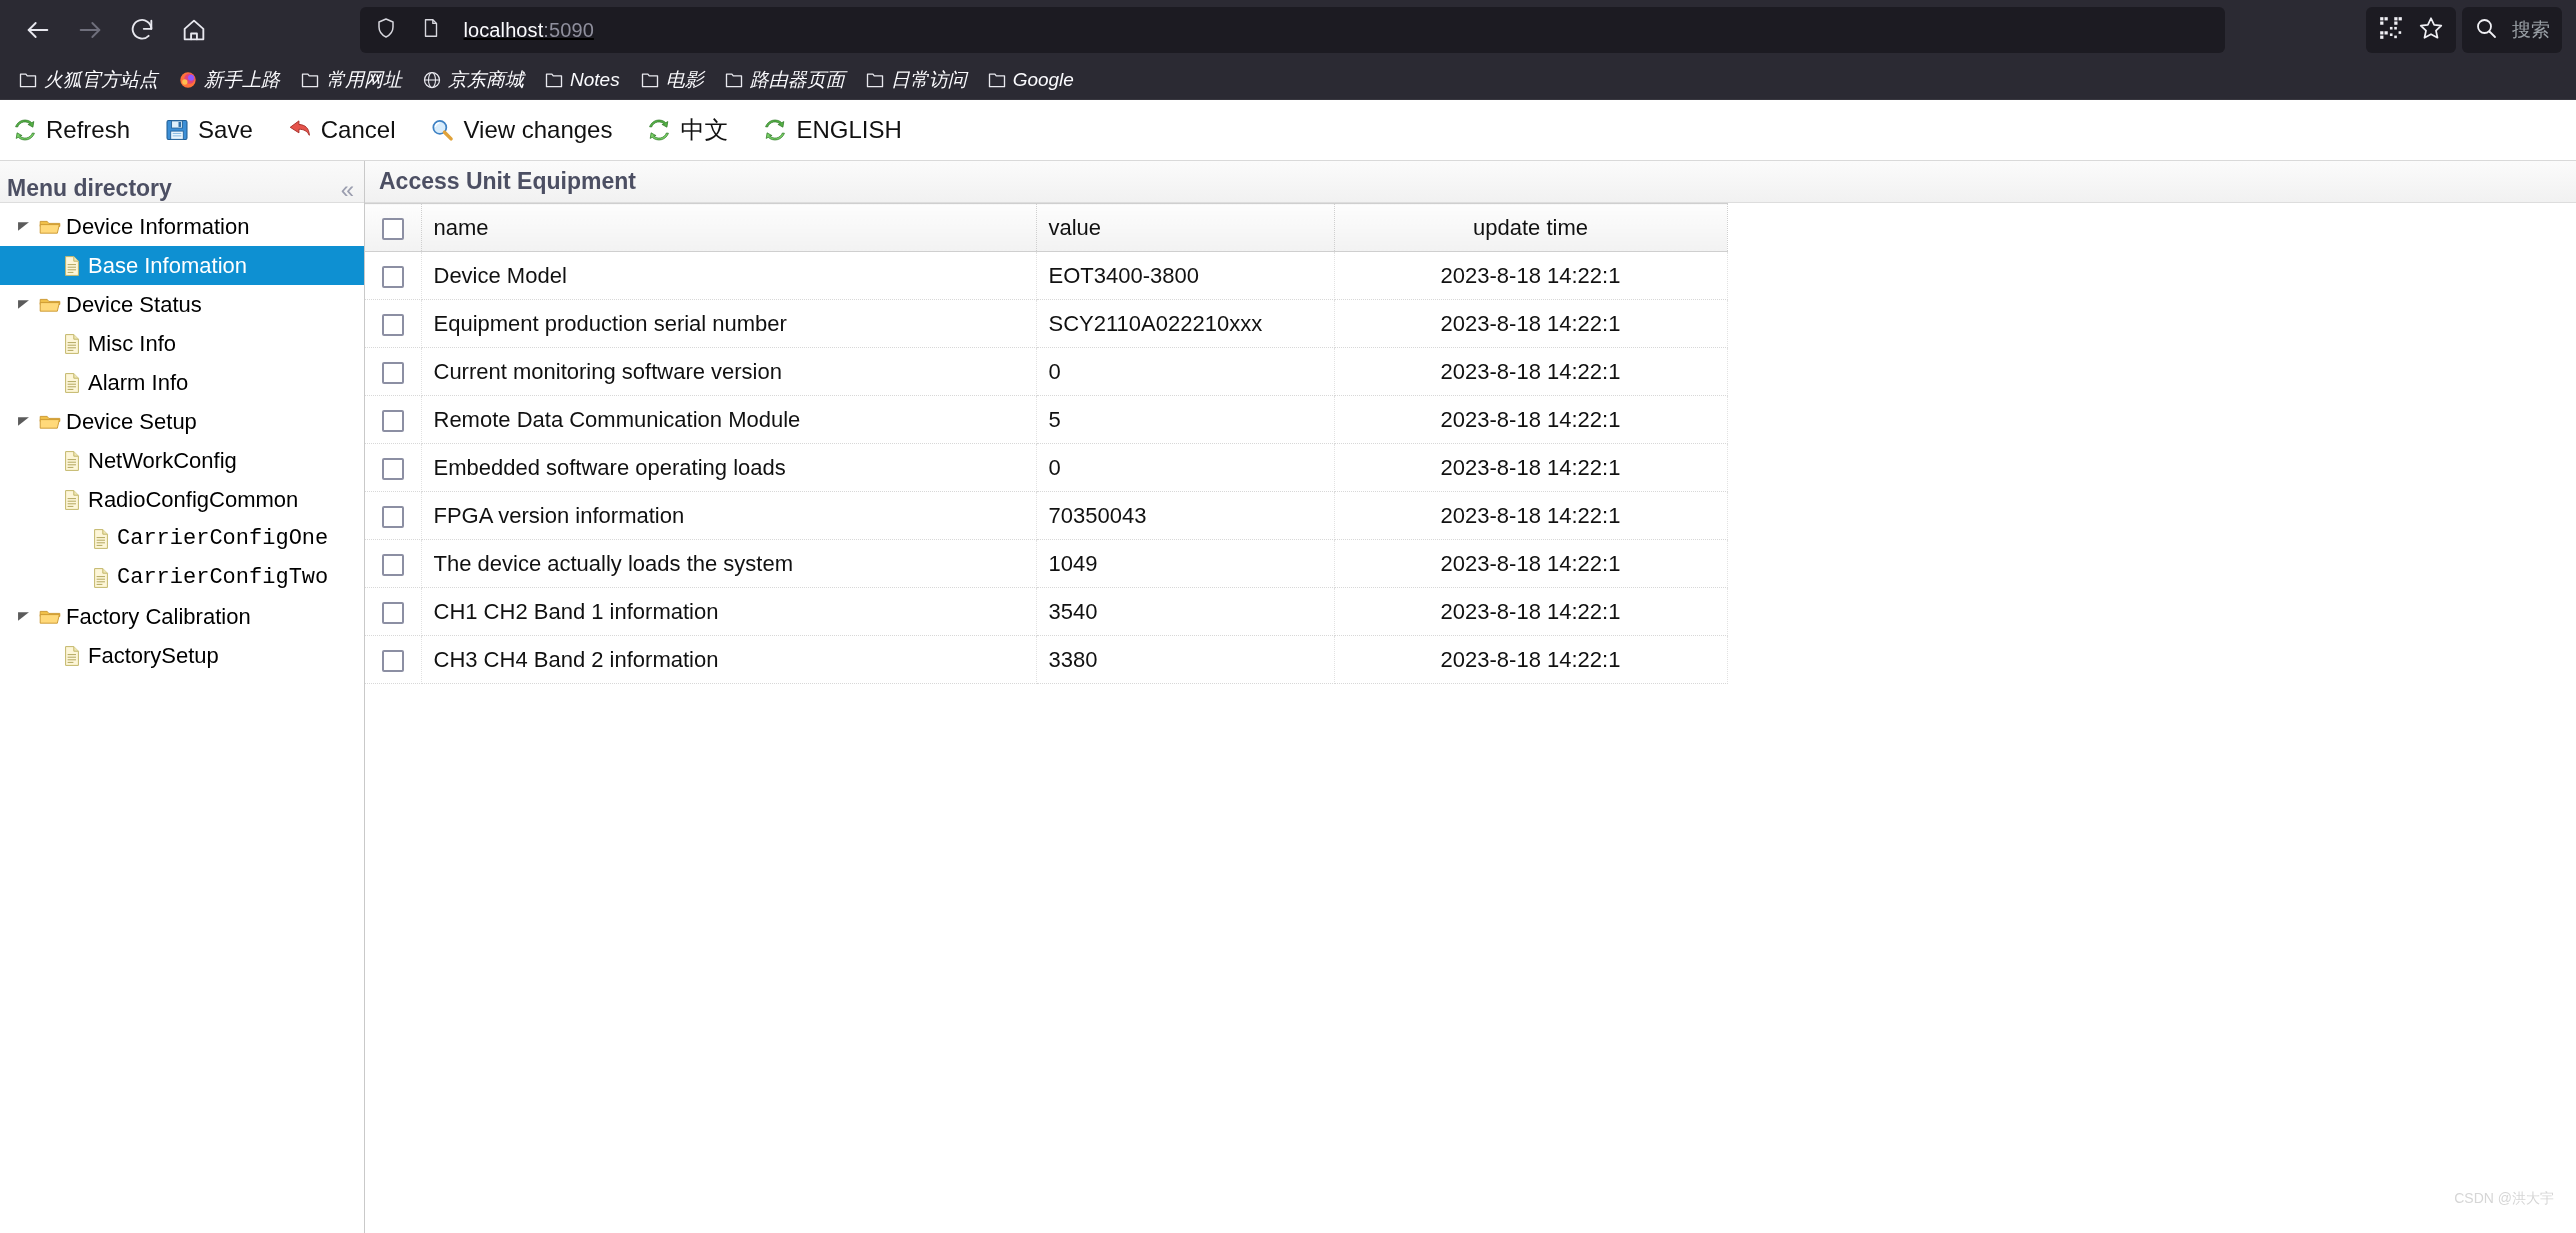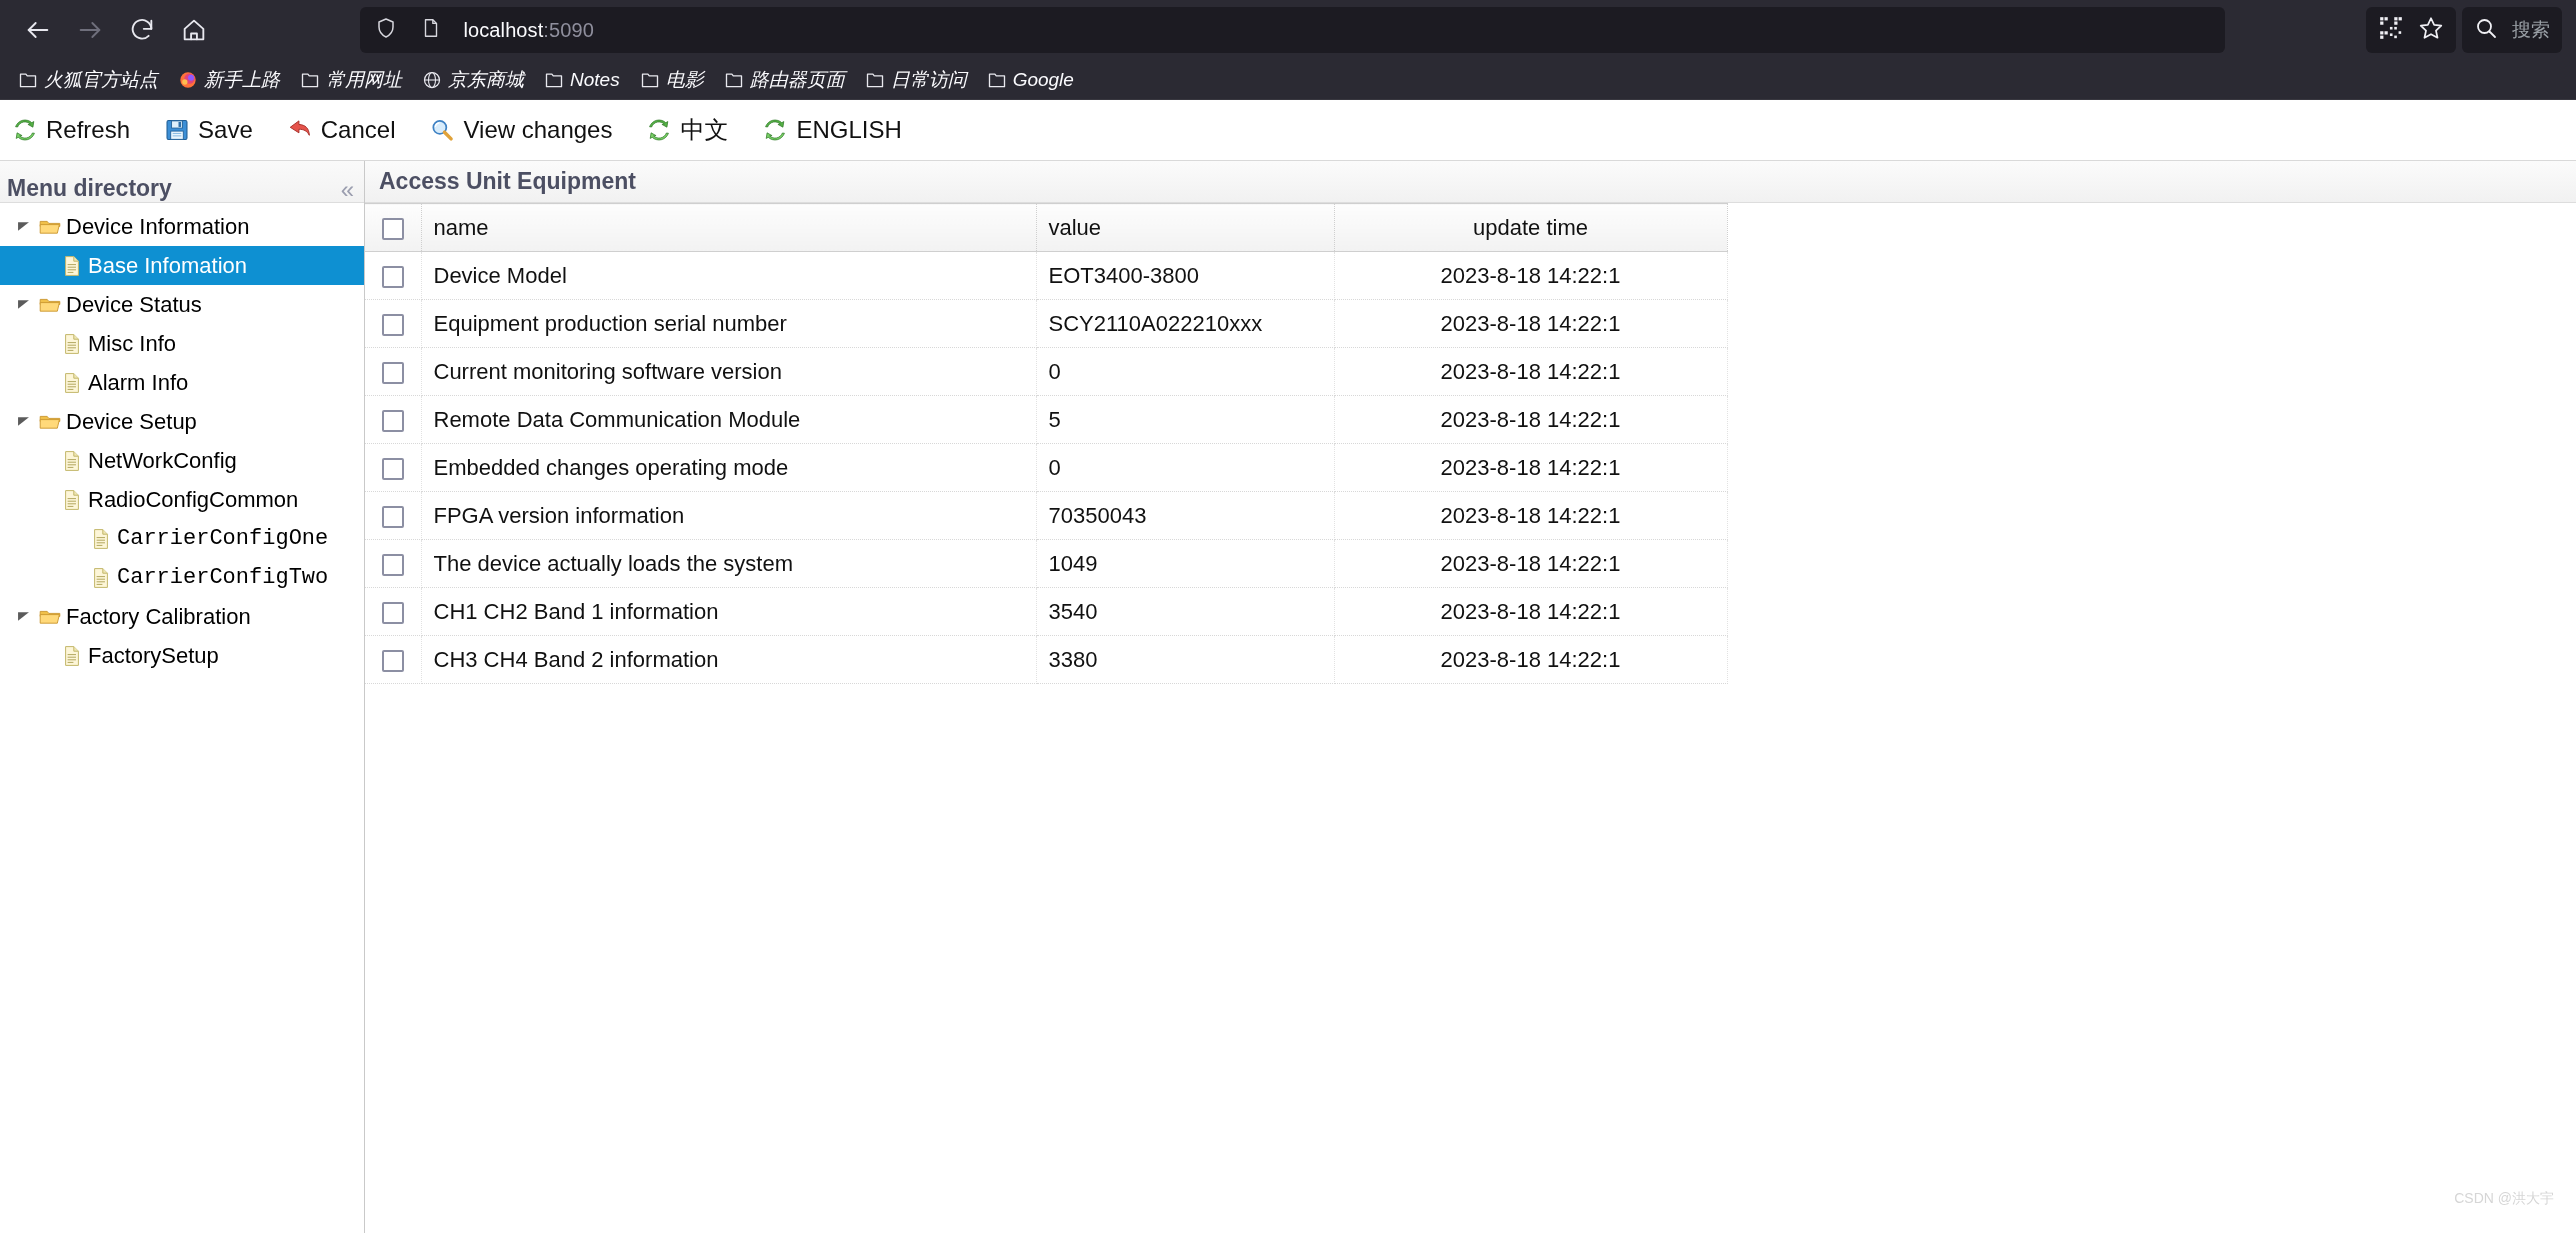--- a/index.html
+++ b/index.html
@@ -38,20 +38,21 @@
   #urlbar {
     height: 46px;
     width: 100%;
     max-width: 1865px;
     background: #1c1b22;
     border-radius: 6px;
     display: flex;
     align-items: center;
     padding: 0 14px;
     gap: 22px;
+    text-decoration: underline;
   }
   #urlbar .url-text {
     color: #fbfbfe;
     font-size: 20px;
     letter-spacing: 0.1px;
     white-space: nowrap;
   }
   #urlbar .url-text .port { color: #8f8f9d; }
 
   #chrome-right { display:flex; align-items:center; gap:6px; }
@@ -653,21 +654,21 @@
               <td class="center">2023-8-18 14:22:1</td>
             </tr>
             <tr>
               <td class="chk"><span class="cbox"></span></td>
               <td>Remote Data Communication Module</td>
               <td>5</td>
               <td class="center">2023-8-18 14:22:1</td>
             </tr>
             <tr>
               <td class="chk"><span class="cbox"></span></td>
-              <td>Embedded changes operating mode</td>
+              <td>Embedded software operating loads</td>
               <td>0</td>
               <td class="center">2023-8-18 14:22:1</td>
             </tr>
             <tr>
               <td class="chk"><span class="cbox"></span></td>
               <td>FPGA version information</td>
               <td>70350043</td>
               <td class="center">2023-8-18 14:22:1</td>
             </tr>
             <tr>

